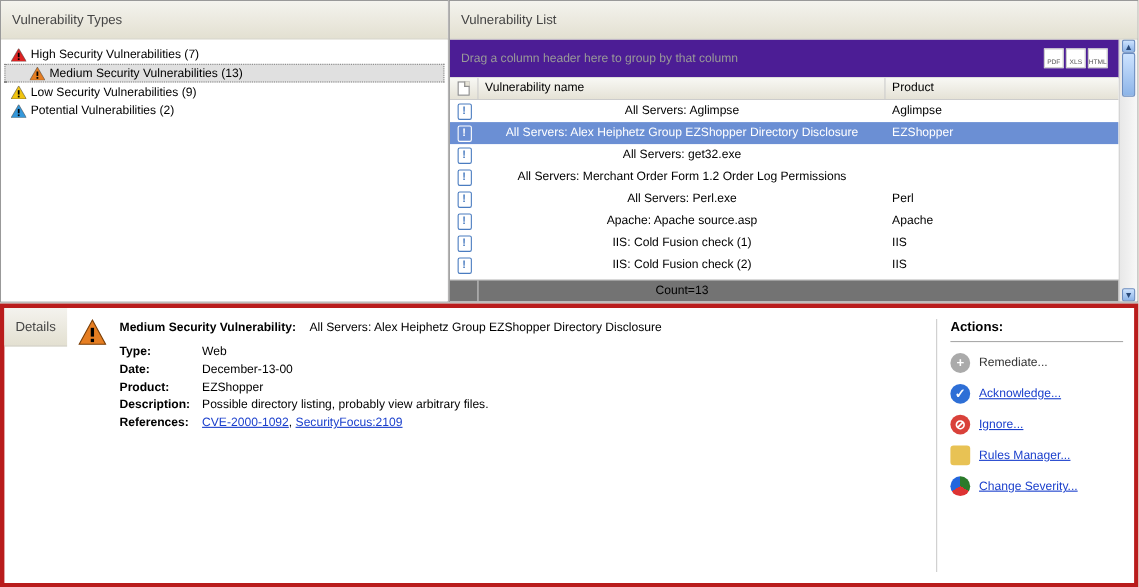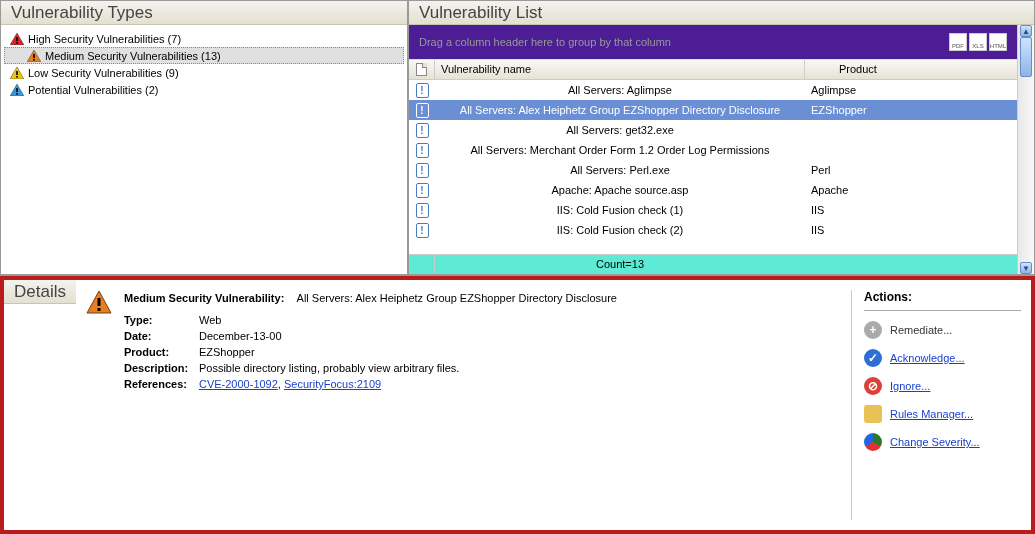--- a/index.html
+++ b/index.html
@@ -23,22 +23,22 @@
   }
   .panel {
     background: #fff;
     display: flex;
     flex-direction: column;
     border: 1px solid #999;
   }
   .panel-header {
     background: linear-gradient(#f4f3ee, #e3e0d1);
     border-bottom: 1px solid #c8c5b6;
-    padding: 6px 10px;
-    font-size: 17px;
+    padding: 17px 10px;
+    font-size: 12px;
     color: #444;
     height: 24px;
     display: flex;
     align-items: center;
   }
   .left-panel {
     width: 408px;
     flex-shrink: 0;
   }
   .right-panel {
@@ -106,21 +106,21 @@
     overflow: hidden;
   }
   .grid-header {
     display: flex;
     background: linear-gradient(#f8f8f4, #e5e2d6);
     border-bottom: 1px solid #ccc;
     height: 20px;
   }
   .col-icon { width: 26px; border-right: 1px solid #ccc; display:flex;align-items:center;justify-content:center;}
   .col-name { width: 370px; border-right: 1px solid #ccc; padding: 3px 6px;}
-  .col-product { flex: 1; padding: 3px 6px; margin-left: 28px; }
+  .col-product { flex: 1; padding: 3px 6px; }
   .doc-icon {
     width:11px;height:13px;border:1px solid #888;background:#fff;
     position:relative;
   }
   .doc-icon::after{content:"";position:absolute;right:-1px;top:-1px;width:4px;height:4px;background:#e5e2d6;border-left:1px solid #888;border-bottom:1px solid #888;}
   .grid-body {
     flex: 1;
     overflow-y: auto;
     background: #fff;
     position: relative;
@@ -148,21 +148,21 @@
     font-size: 10px;
     display: flex;
     align-items: center;
     justify-content: center;
   }
   .grid-row.selected .row-icon {
     border-color:#fff;background:#6b8fd4;color:#fff;
   }
   .grid-footer {
     display: flex;
-    background: #5eead4;
+    background: #737373;
     border-top: 1px solid #ccc;
     height: 20px;
   }
   .grid-footer .cell-name { padding:3px 6px;}
   .right-scroll {
     width: 17px;
     background: linear-gradient(to right,#e8e8e8,#f8f8f8);
     border-left:1px solid #ccc;
     position:relative;
   }

